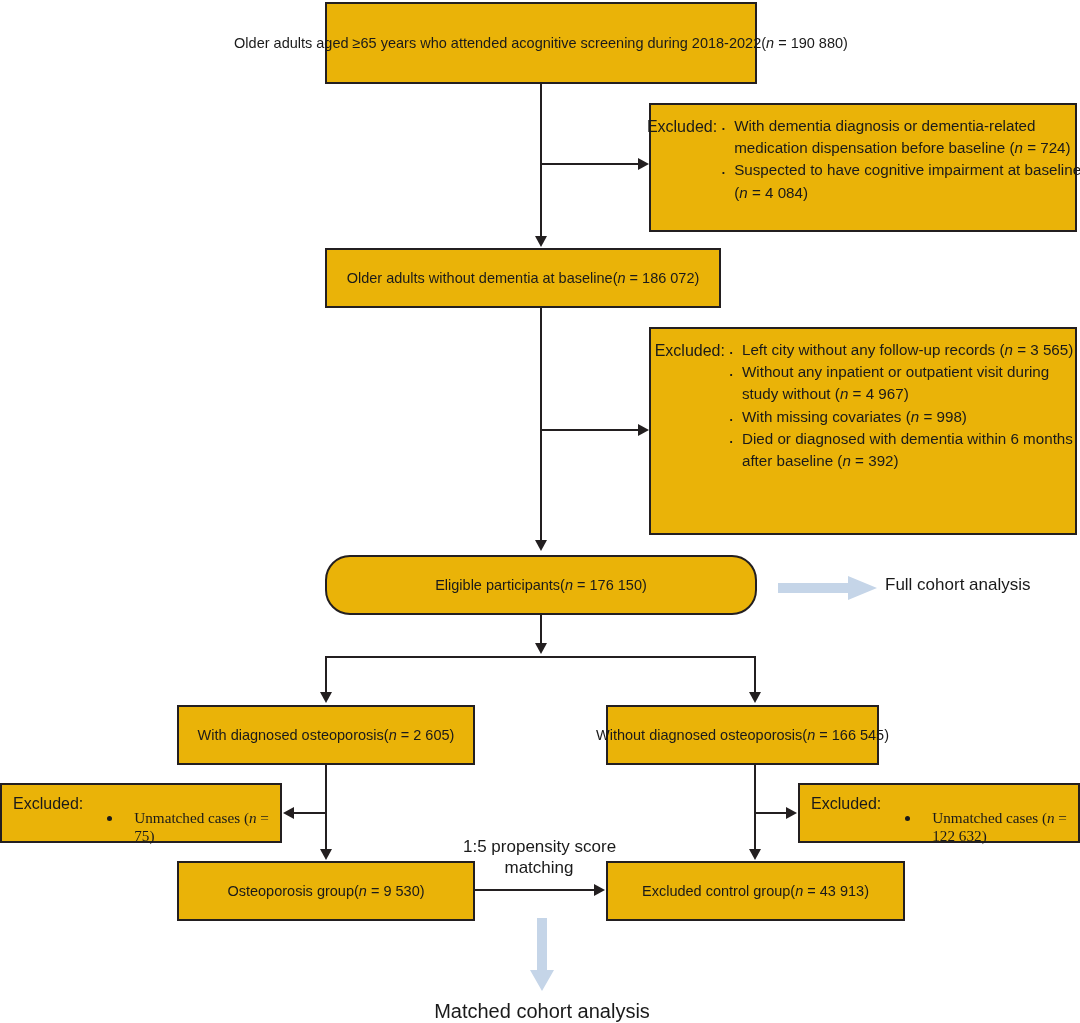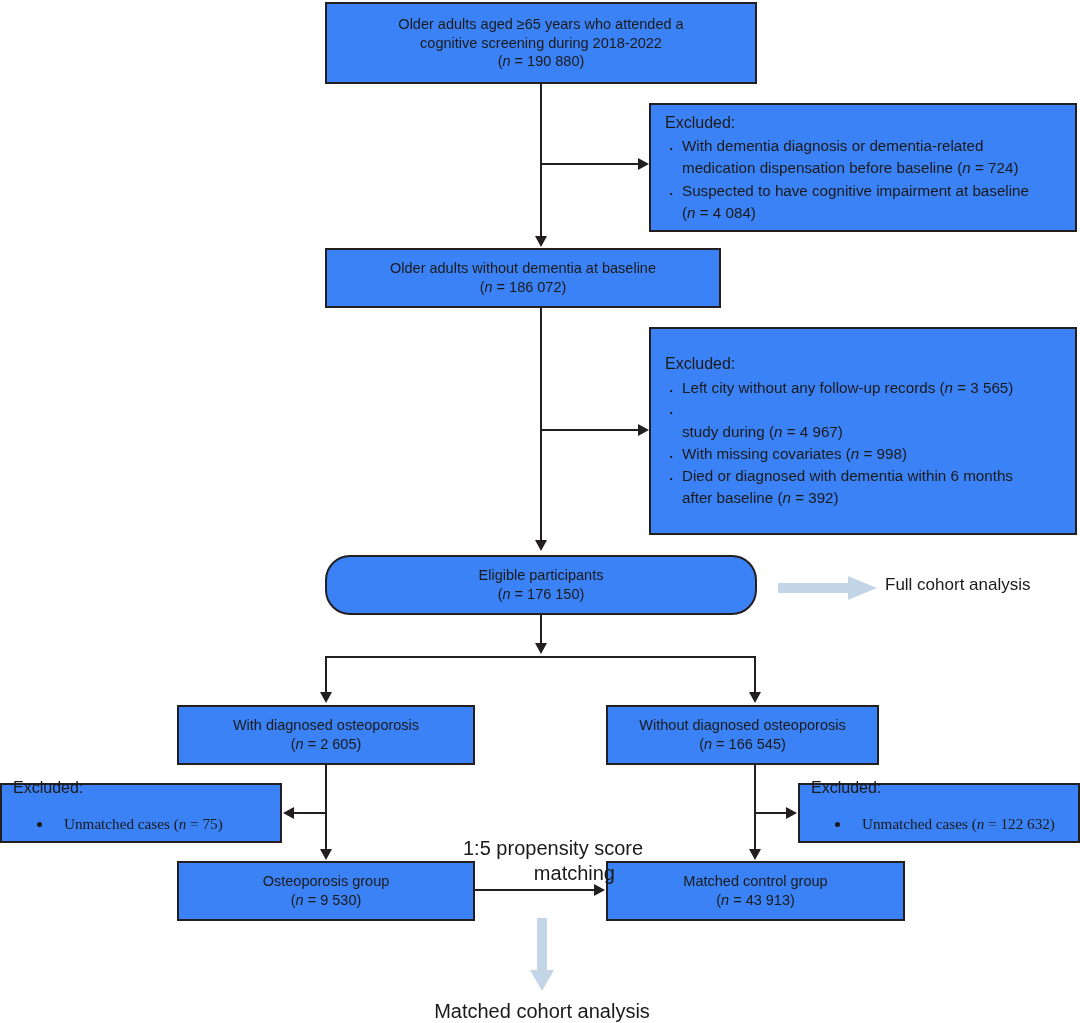--- a/index.html
+++ b/index.html
@@ -16,23 +16,23 @@
     position: relative;
     width: 1080px;
     height: 1023px;
     background: #ffffff;
     overflow: hidden;
   }
   .box {
     position: absolute;
     box-sizing: border-box;
     border: 2px solid #231f20;
-    background: #3b82f6;
+    background: #eab308;
     display: flex;
-    flex-direction: column;
+    flex-direction: row;
     justify-content: center;
   }
   .box.center {
     align-items: center;
     text-align: center;
   }
   .box.left {
     align-items: flex-start;
     text-align: left;
   }
@@ -119,22 +119,22 @@
   .blue-arrow-v {
     position: absolute;
   }
   .side-label {
     position: absolute;
     font-size: 17px;
     white-space: nowrap;
   }
   .mid-label {
     position: absolute;
-    font-size: 20px;
-    text-align: right;
+    font-size: 17px;
+    text-align: center;
     line-height: 1.25;
     white-space: nowrap;
   }
   .bottom-label {
     position: absolute;
     font-size: 20px;
     text-align: center;
     white-space: nowrap;
   }
 </style>
@@ -180,22 +180,22 @@
   <div class="hline" style="left:541px; top:429px; width:98px;"></div>
   <div class="arrow-right" style="left:638px; top:424px;"></div>
 
   <div class="box left excl-box" style="left:649px; top:327px; width:428px; height:208px;">
     <div class="heading">Excluded:</div>
     <ul>
       <li>
         <span>Left city without any follow-up records (</span><span class="it">n</span><span> = 3 565)</span>
       </li>
       <li>
-        <br>
-        <span>study during (</span><span class="it">n</span><span> = 4 967)</span>
+        <span>Without any inpatient or outpatient visit during</span><br>
+        <span>study without (</span><span class="it">n</span><span> = 4 967)</span>
       </li>
       <li>
         <span>With missing covariates (</span><span class="it">n</span><span> = 998)</span>
       </li>
       <li>
         <span>Died or diagnosed with dementia within 6 months</span><br>
         <span>after baseline (</span><span class="it">n</span><span> = 392)</span>
       </li>
     </ul>
   </div>
@@ -251,21 +251,21 @@
       <li><span>Unmatched cases (</span><span class="it">n</span><span> = 122 632)</span></li>
     </ul>
   </div>
 
   <div class="box center" style="left:177px; top:861px; width:298px; height:60px;">
     <div class="line">Osteoporosis group</div>
     <div class="line"><span>(</span><span class="it">n</span><span> = 9 530)</span></div>
   </div>
 
   <div class="box center" style="left:606px; top:861px; width:299px; height:60px;">
-    <div class="line">Matched control group</div>
+    <div class="line">Excluded control group</div>
     <div class="line"><span>(</span><span class="it">n</span><span> = 43 913)</span></div>
   </div>
 
   <div class="hline" style="left:475px; top:889px; width:120px;"></div>
   <div class="arrow-right" style="left:594px; top:884px;"></div>
   <div class="mid-label" style="left:463px; top:836px; width:152px;">
     <div>1:5 propensity score</div>
     <div>matching</div>
   </div>
 

